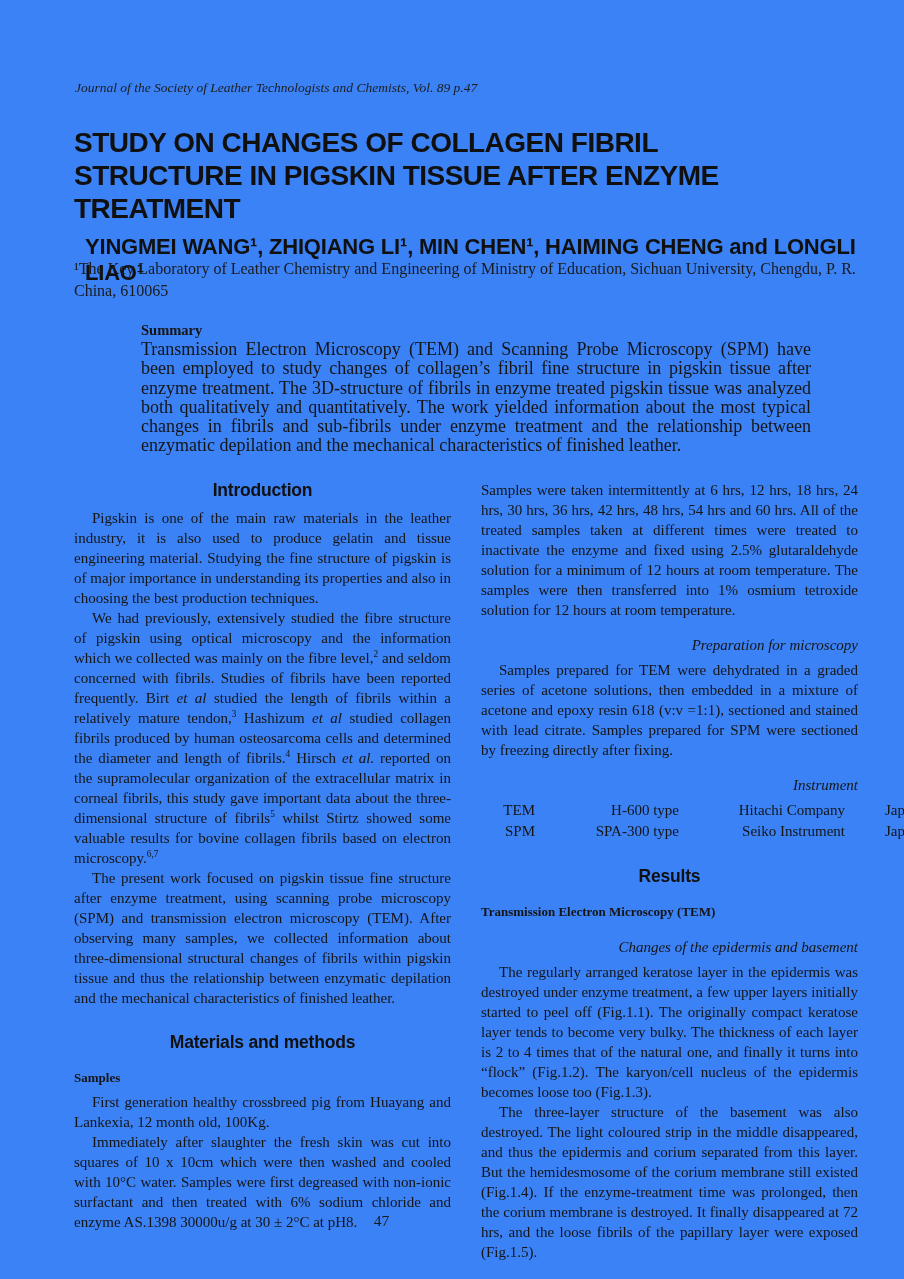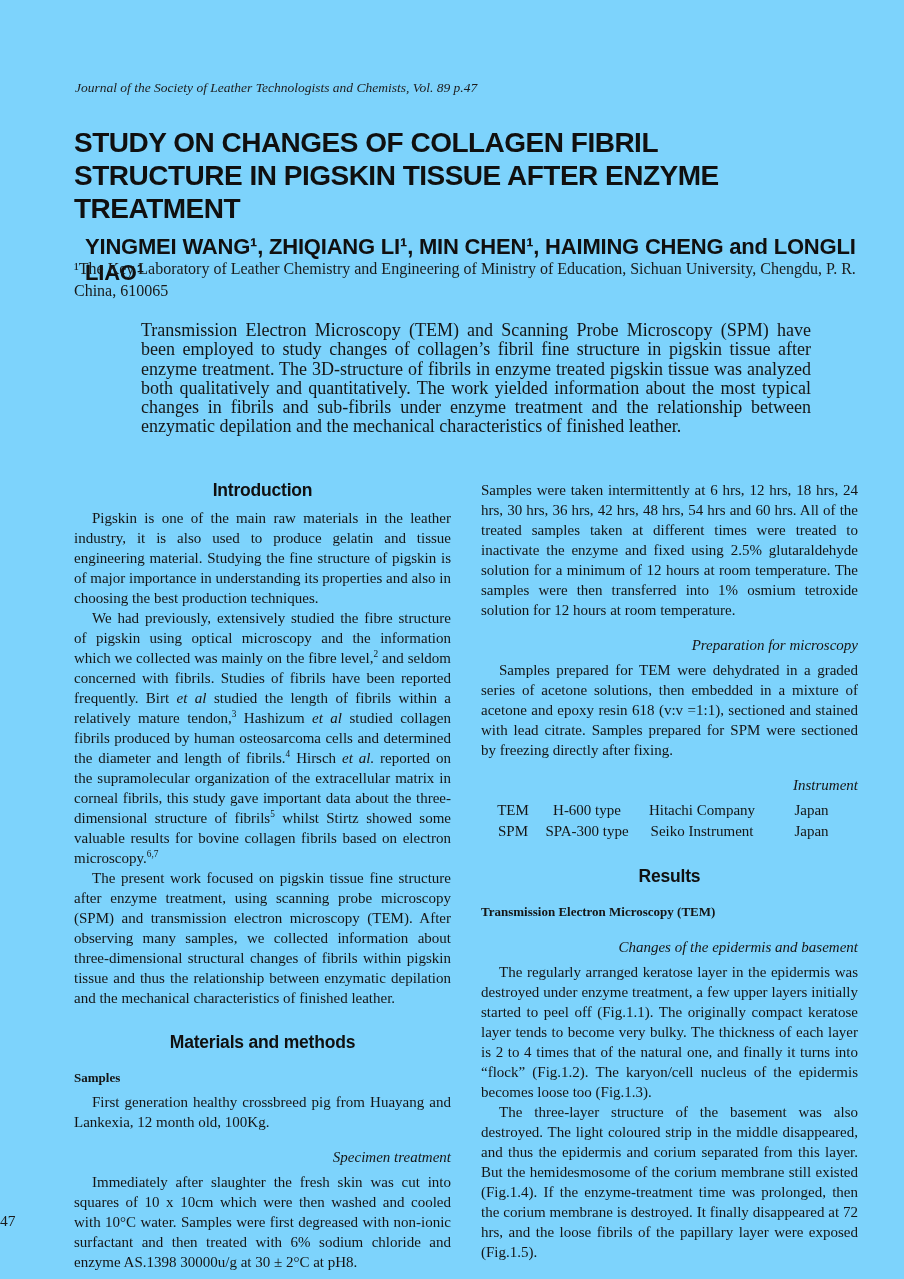--- a/index.html
+++ b/index.html
@@ -4,21 +4,21 @@
 <style>
   * { margin: 0; padding: 0; box-sizing: border-box; }
   html, body { background: #ffffff; }
   body {
     width: 904px; height: 1279px;
     font-family: "Liberation Serif", serif;
     color: #151515;
     position: relative;
     overflow: hidden;
   }
-  .page { position: absolute; inset: 0; width: 904px; height: 1279px; background: #7dd3fc; }
+  .page { position: absolute; inset: 0; width: 904px; height: 1279px; background: #3b82f6; }
 
   .journal-line {
     position: absolute; left: 75px; top: 80px;
     font-style: italic; font-size: 13.5px; color: #1c1c1c;
   }
   .title {
     position: absolute; left: 74px; top: 126px; width: 712px;
     font-family: "Liberation Sans", sans-serif;
     font-weight: bold; font-size: 28px; line-height: 33px;
     letter-spacing: -0.5px; color: #101010;
@@ -61,58 +61,58 @@
   }
   .col p { margin: 0; }
   .indent { text-indent: 18px; }
   .noindent { text-indent: 0; }
   sup { font-size: 0.62em; line-height: 0; vertical-align: super; }
   em { font-style: italic; }
 
   .instr-table { margin: 2px 0 0 10px; }
   .instr-row {
     display: grid; grid-template-columns: 44px 104px 126px auto;
-    line-height: 21px; text-align: center;
+    line-height: 21px; text-align: right; gap: 40px;
   }
   .instr-cell { white-space: nowrap; }
 
   .page-number {
     position: absolute; left: 0; top: 1212px; width: 763px;
-    font-size: 15.5px; color: #1a1a1a;
+    text-align: center; font-size: 15.5px; color: #1a1a1a;
   }
 </style>
 </head>
 <body>
 
 <div class="page">
 
   <div class="journal-line">Journal of the Society of Leather Technologists and Chemists, Vol. 89 p.47</div>
 
   <h1 class="title">STUDY ON CHANGES OF COLLAGEN FIBRIL STRUCTURE IN PIGSKIN TISSUE AFTER ENZYME TREATMENT</h1>
 
   <div class="authors">YINGMEI WANG¹, ZHIQIANG LI¹, MIN CHEN¹, HAIMING CHENG and LONGLI LIAO¹</div>
 
   <div class="affiliation">¹The Key Laboratory of Leather Chemistry and Engineering of Ministry of Education, Sichuan University, Chengdu, P. R. China, 610065</div>
 
   <div class="summary">
+    <div class="summary-heading">Summary</div>
     <p class="summary-text">Transmission Electron Microscopy (TEM) and Scanning Probe Microscopy (SPM) have been employed to study changes of collagen’s fibril fine structure in pigskin tissue after enzyme treatment. The 3D-structure of fibrils in enzyme treated pigskin tissue was analyzed both qualitatively and quantitatively. The work yielded information about the most typical changes in fibrils and sub-fibrils under enzyme treatment and the relationship between enzymatic depilation and the mechanical characteristics of finished leather.</p>
   </div>
 
   <div class="columns">
 
     <div class="col">
       <h2 class="h-sans">Introduction</h2>
       <p class="indent">Pigskin is one of the main raw materials in the leather industry, it is also used to produce gelatin and tissue engineering material. Studying the fine structure of pigskin is of major importance in understanding its properties and also in choosing the best production techniques.</p>
       <p class="indent"><span>We had previously, extensively studied the fibre structure of pigskin using optical microscopy and the information which we collected was mainly on the fibre level,</span><sup>2</sup><span> and seldom concerned with fibrils. Studies of fibrils have been reported frequently. Birt </span><em>et al</em><span> studied the length of fibrils within a relatively mature tendon,</span><sup>3</sup><span> Hashizum </span><em>et al</em><span> studied collagen fibrils produced by human osteosarcoma cells and determined the diameter and length of fibrils.</span><sup>4</sup><span> Hirsch </span><em>et al.</em><span> reported on the supramolecular organization of the extracellular matrix in corneal fibrils, this study gave important data about the three-dimensional structure of fibrils</span><sup>5</sup><span> whilst Stirtz showed some valuable results for bovine collagen fibrils based on electron microscopy.</span><sup>6,7</sup></p>
       <p class="indent">The present work focused on pigskin tissue fine structure after enzyme treatment, using scanning probe microscopy (SPM) and transmission electron microscopy (TEM). After observing many samples, we collected information about three-dimensional structural changes of fibrils within pigskin tissue and thus the relationship between enzymatic depilation and the mechanical characteristics of finished leather.</p>
 
       <h2 class="h-sans">Materials and methods</h2>
       <h3 class="h-serif-bold">Samples</h3>
       <p class="indent">First generation healthy crossbreed pig from Huayang and Lankexia, 12 month old, 100Kg.</p>
-      <h3 class="h-serif-italic">Specimen treatment</h3>
       <p class="indent">Immediately after slaughter the fresh skin was cut into squares of 10 x 10cm which were then washed and cooled with 10°C water. Samples were first degreased with non-ionic surfactant and then treated with 6% sodium chloride and enzyme AS.1398 30000u/g at 30 ± 2°C at pH8.</p>
     </div>
 
     <div class="col">
       <p class="noindent">Samples were taken intermittently at 6 hrs, 12 hrs, 18 hrs, 24 hrs, 30 hrs, 36 hrs, 42 hrs, 48 hrs, 54 hrs and 60 hrs. All of the treated samples taken at different times were treated to inactivate the enzyme and fixed using 2.5% glutaraldehyde solution for a minimum of 12 hours at room temperature. The samples were then transferred into 1% osmium tetroxide solution for 12 hours at room temperature.</p>
 
       <h3 class="h-serif-italic">Preparation for microscopy</h3>
       <p class="indent">Samples prepared for TEM were dehydrated in a graded series of acetone solutions, then embedded in a mixture of acetone and epoxy resin 618 (v:v =1:1), sectioned and stained with lead citrate. Samples prepared for SPM were sectioned by freezing directly after fixing.</p>
 
       <h3 class="h-serif-italic">Instrument</h3>

